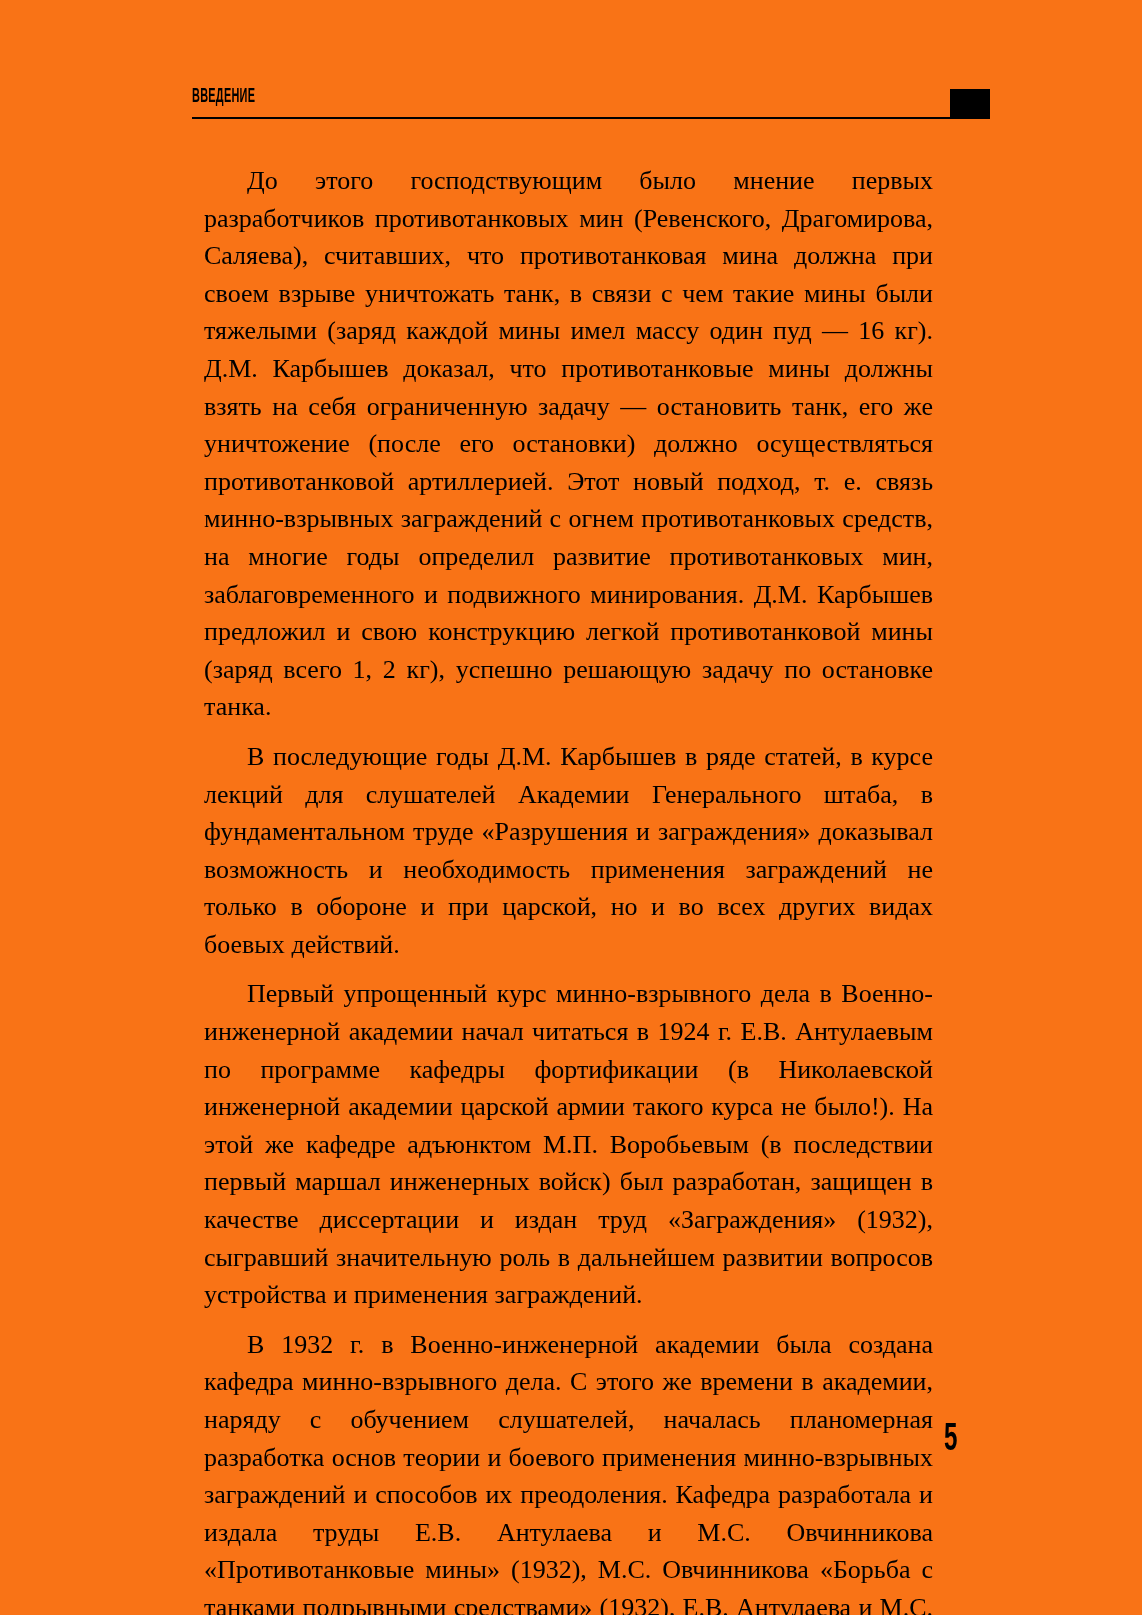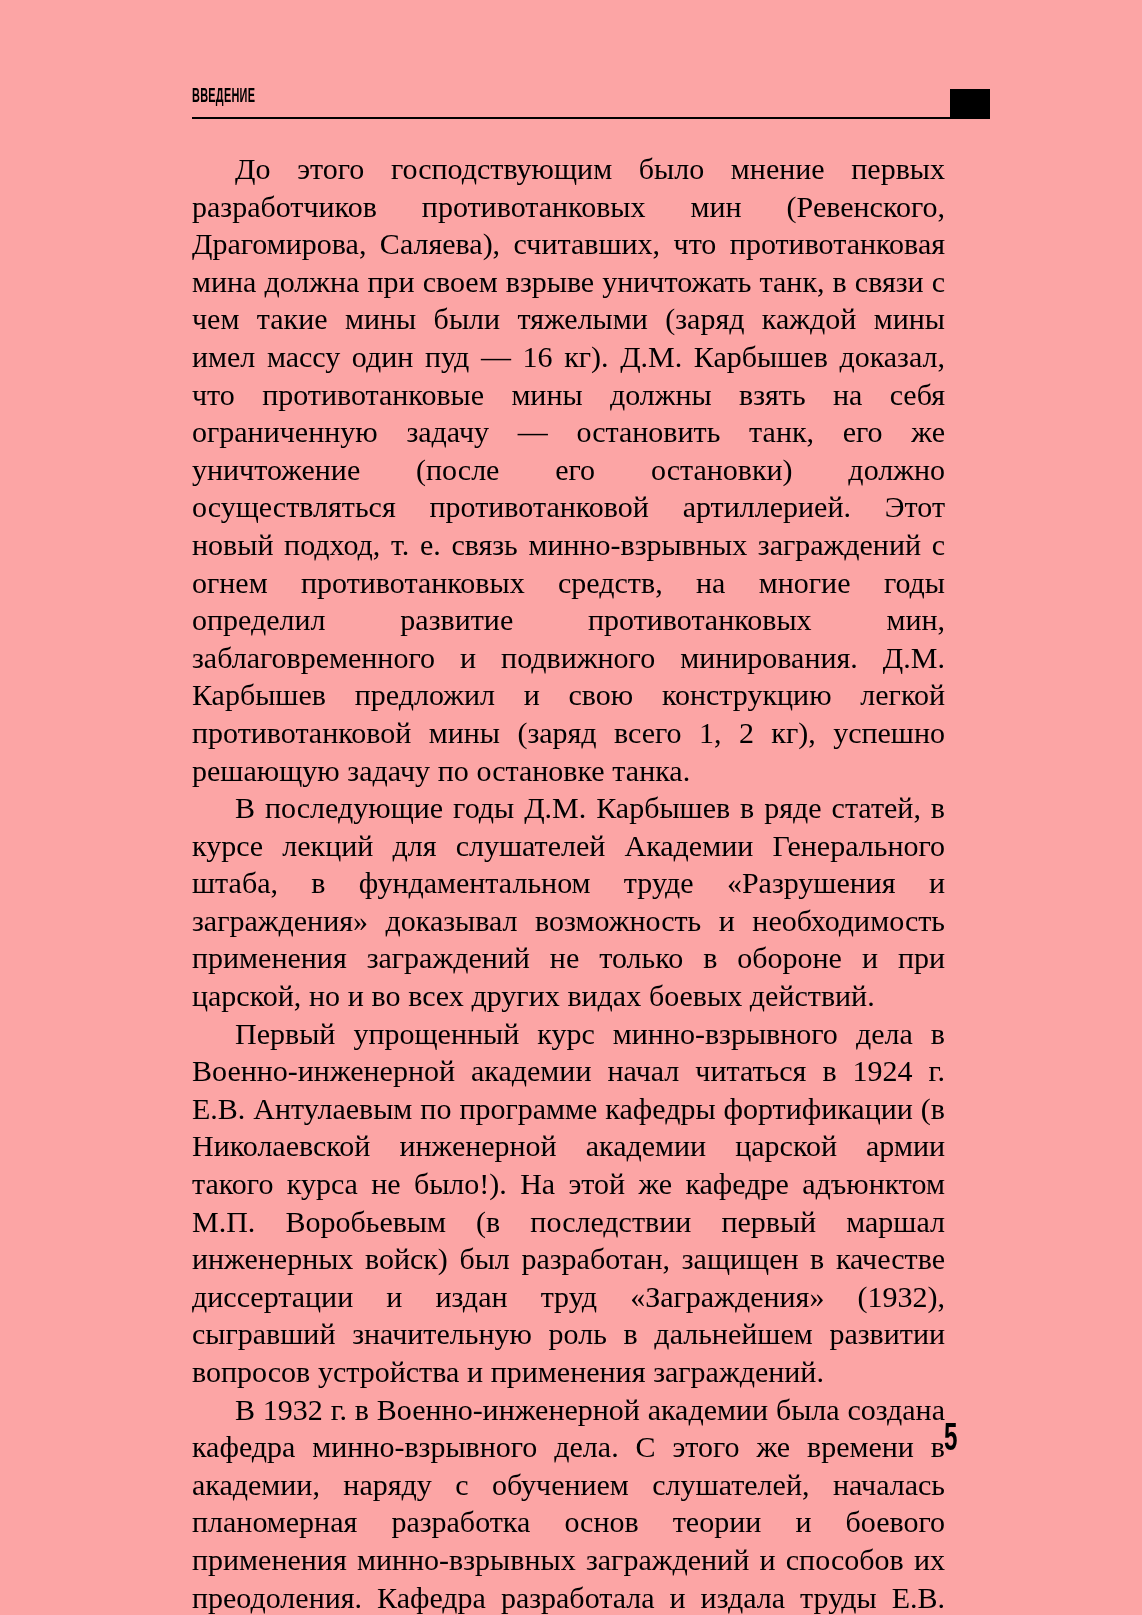--- a/index.html
+++ b/index.html
@@ -14,21 +14,21 @@
     position: relative;
     overflow: hidden;
     font-family: "Liberation Serif", "DejaVu Serif", serif;
     color: #000000;
     -webkit-font-smoothing: antialiased;
   }
 
   .page {
     position: absolute;
     inset: 0;
-    background: #fca5a5;
+    background: #f97316;
   }
 
   
   .running-head {
     position: absolute;
     left: 192px;
     top: 82px;
     width: 798px;
     height: 40px;
   }
@@ -64,25 +64,25 @@
   }
 
   
   .text-column {
     position: absolute;
     left: 192px;
     top: 150px;
     width: 753px;
   }
   p.para {
-    margin: 0;
+    margin: 12px;
     padding: 0;
     text-align: justify;
     text-align-last: left;
-    font-size: 30px;
+    font-size: 26px;
     line-height: 37.6px;
     text-indent: 43px;
     word-spacing: 0.2px;
     hyphens: manual;
   }
 
   
   .folio {
     position: absolute;
     left: 944px;

